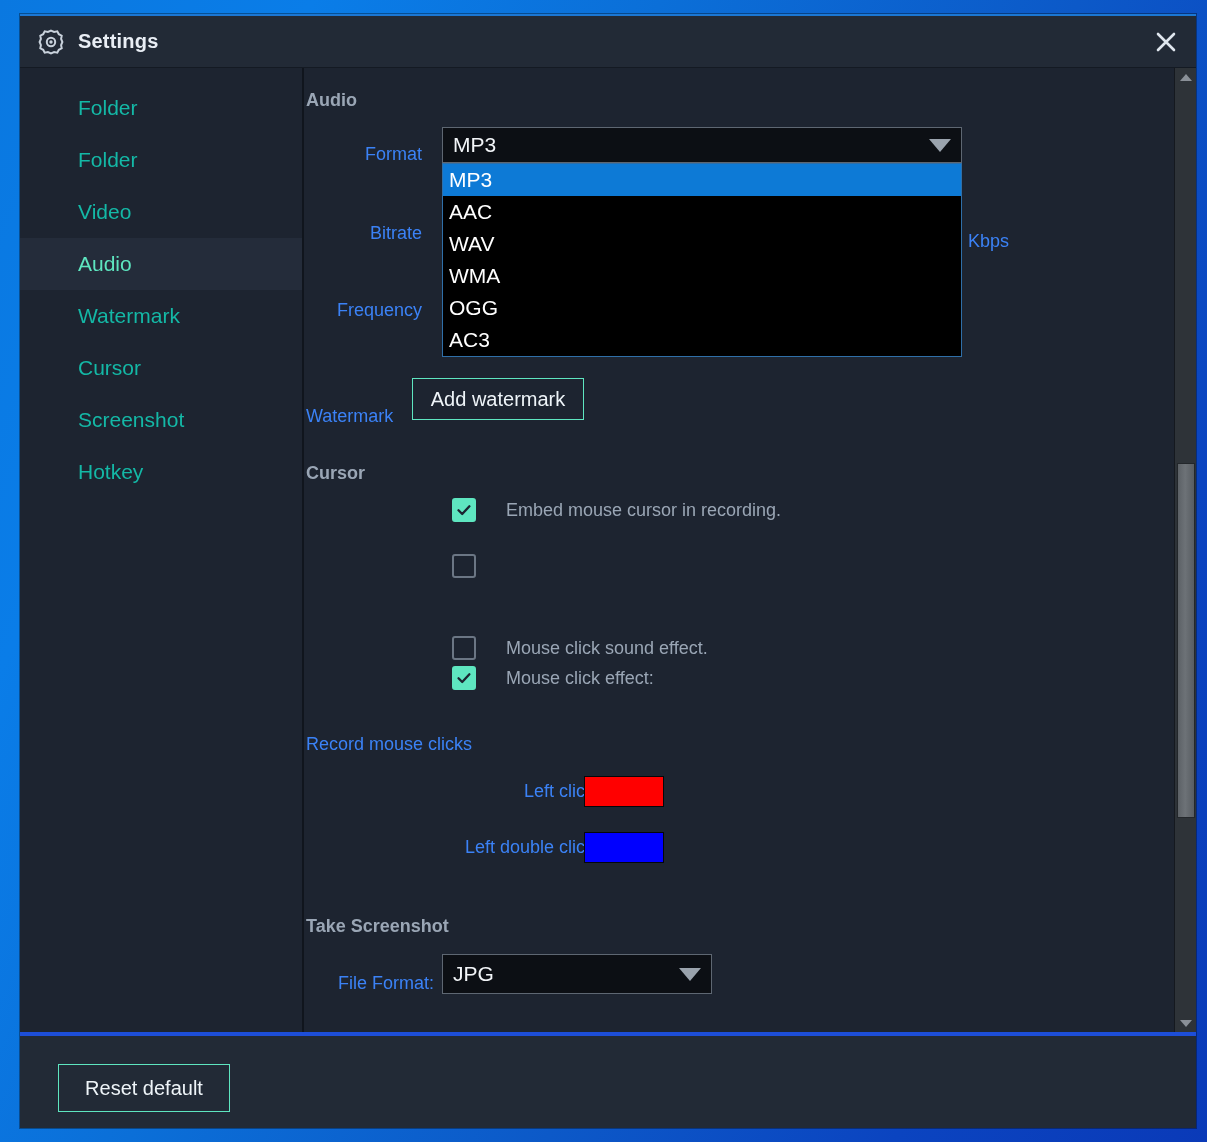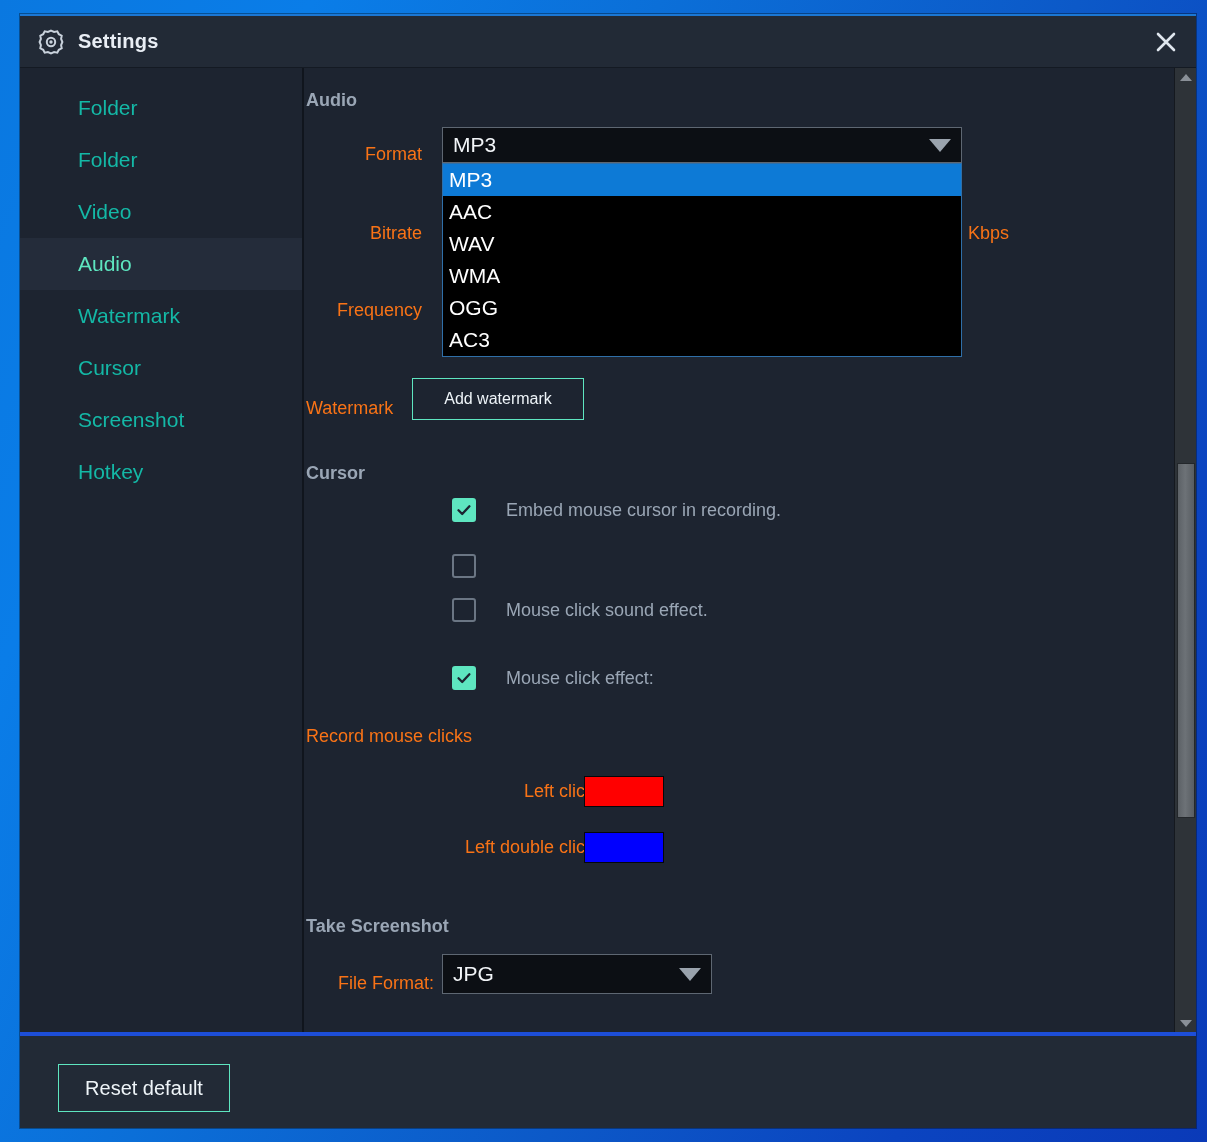--- a/index.html
+++ b/index.html
@@ -108,25 +108,25 @@
 
   .section-title {
     position: absolute;
     color: #9aa6b5;
     font-size: 18px;
     font-weight: bold;
   }
 
   .field-label {
     position: absolute;
-    color: #f97316;
+    color: #3b82f6;
     font-size: 18px;
     text-align: right;
   }
-  .field-label.left { text-align: left; }
+  .field-label.left { text-align: left; margin-top: 8px; }
 
   
   .combo {
     position: absolute;
     background: #0c0f14;
     border: 1px solid #5e6772;
     display: flex;
     align-items: center;
     padding: 0 10px;
     color: #f2f5f8;
@@ -159,21 +159,21 @@
     cursor: pointer;
   }
   .dropdown-option.selected { background: #0d7ad6; }
 
   
   .btn-outline {
     position: absolute;
     border: 1px solid #5ee6c0;
     background: transparent;
     color: #eef4f8;
-    font-size: 16px;
+    font-size: 20px;
     display: flex;
     align-items: center;
     justify-content: center;
     cursor: pointer;
   }
 
   
   .check-row {
     position: absolute;
     display: flex;
@@ -381,21 +381,21 @@
           </span>
           <span class="check-label">Embed mouse cursor in recording.</span>
         </div>
 
         <div class="check-row" style="left:108px; top:486px;">
           <span class="checkbox">
             
           </span>
         </div>
 
-        <div class="check-row" style="left:108px; top:530px;">
+        <div class="check-row" style="left:108px; top:568px;">
           <span class="checkbox">
             
           </span>
           <span class="check-label">Mouse click sound effect.</span>
         </div>
 
         <div class="check-row" style="left:108px; top:598px;">
           <span class="checkbox checked">
             <svg width="16" height="16" viewBox="0 0 16 16">
                 <path d="M2.5 8.3 L6.2 12 L13.4 4.3" fill="none" stroke="#1b2430" stroke-width="2.3" stroke-linecap="round" stroke-linejoin="round"></path>

